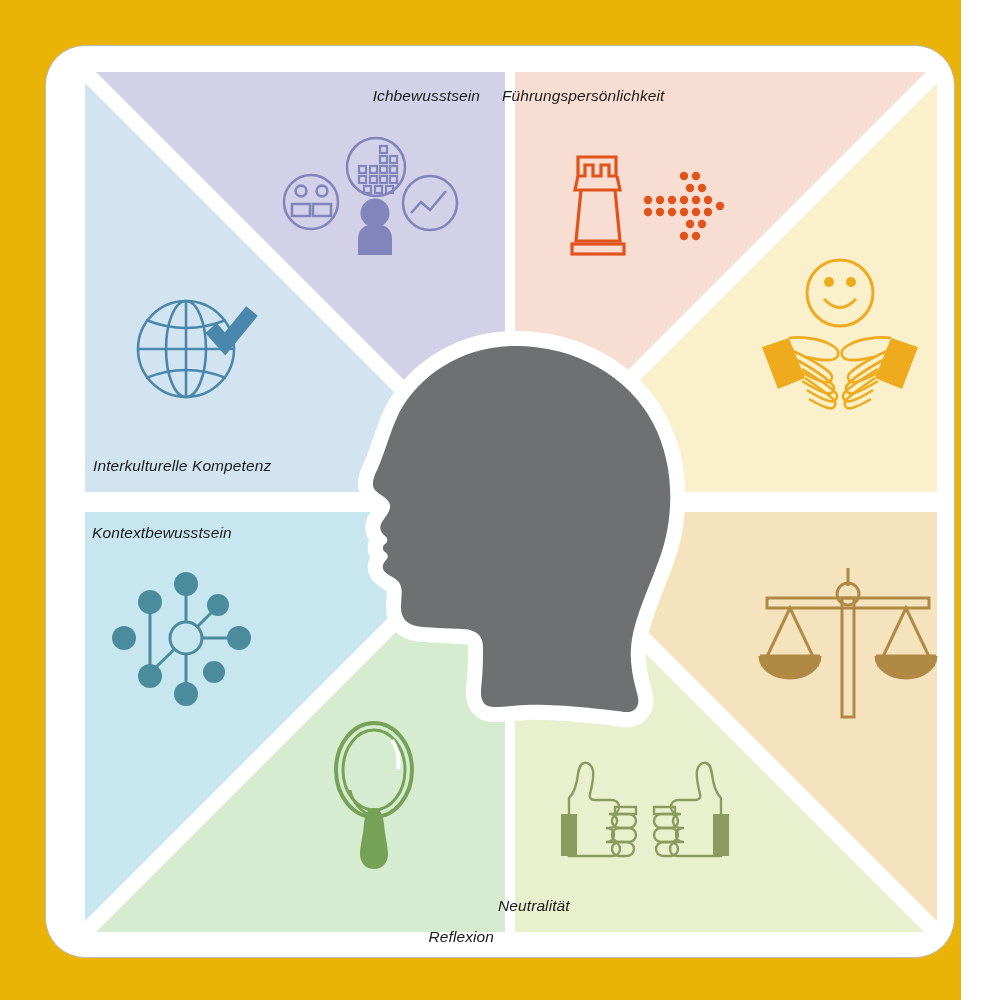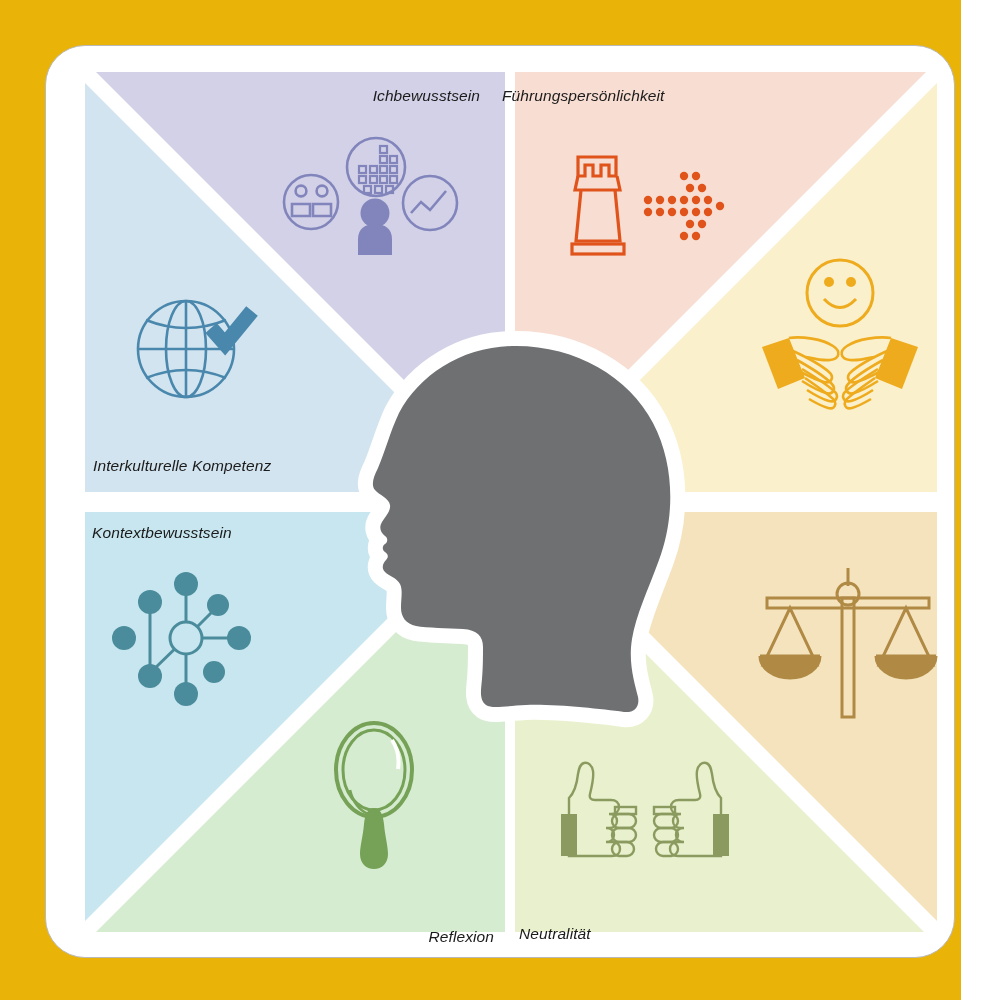--- a/index.html
+++ b/index.html
@@ -269,15 +269,15 @@
   <div class="lbl" style="left:85px;top:457px;margin-left:8px;">Interkulturelle Kompetenz</div>
 
   <div class="lbl" style="left:502px;top:87px;">Führungspersönlichkeit</div>
 
 
   <div class="lbl" style="left:92px;top:524px;">Kontextbewusstsein</div>
 
   <div class="lbl r" style="left:290px;top:897px;width:204px;margin-top:31px;">Reflexion</div>
 
 
-  <div class="lbl" style="left:519px;top:897px;margin-top:28px;">Neutralität</div>
+  <div class="lbl" style="left:498px;top:897px;">Neutralität</div>
 
 </div>
 
 </body></html>

